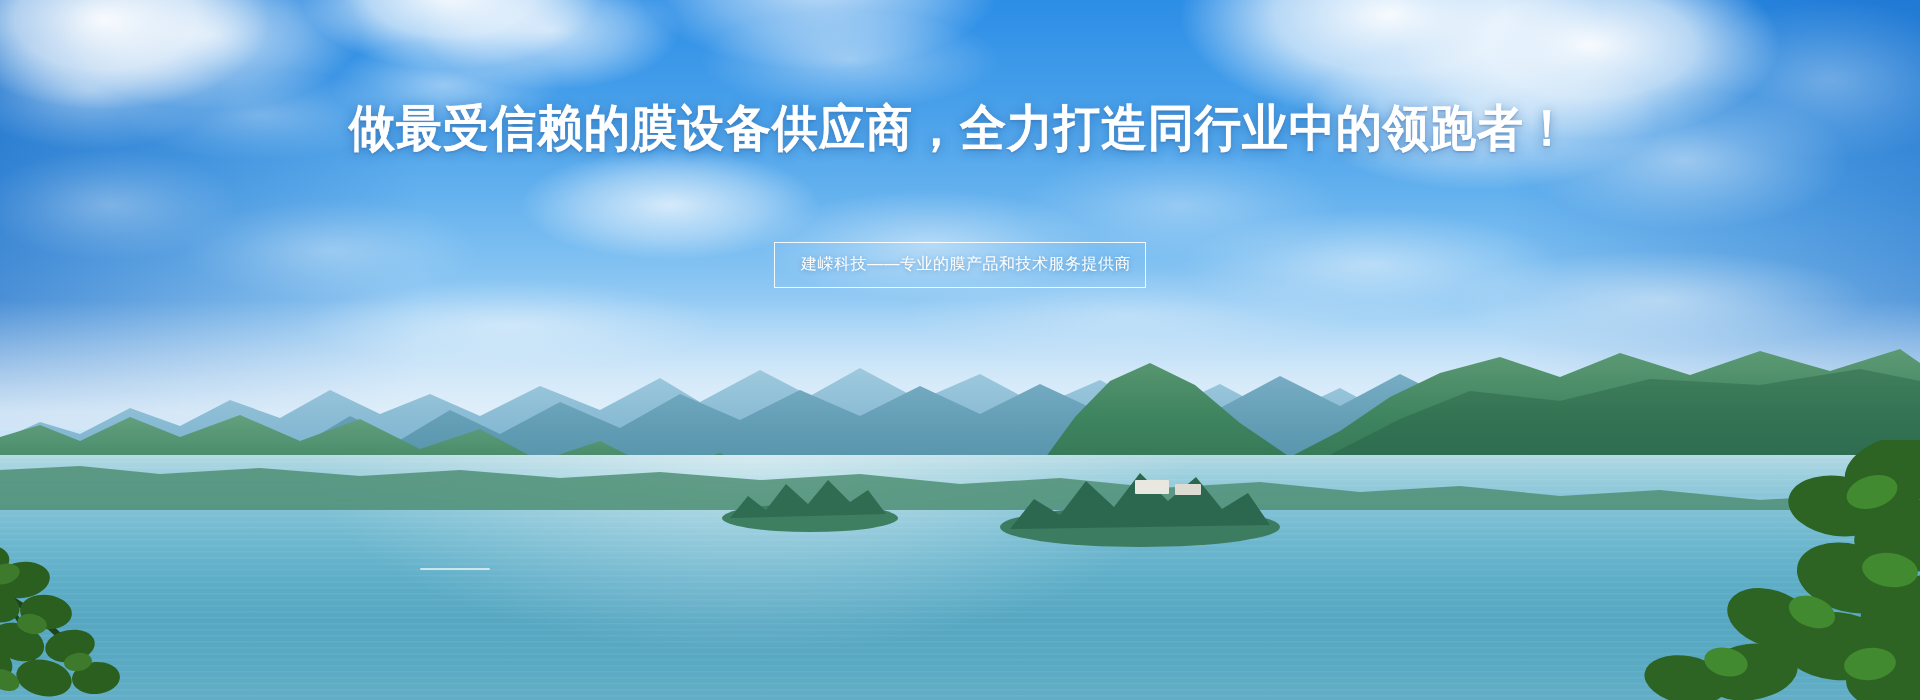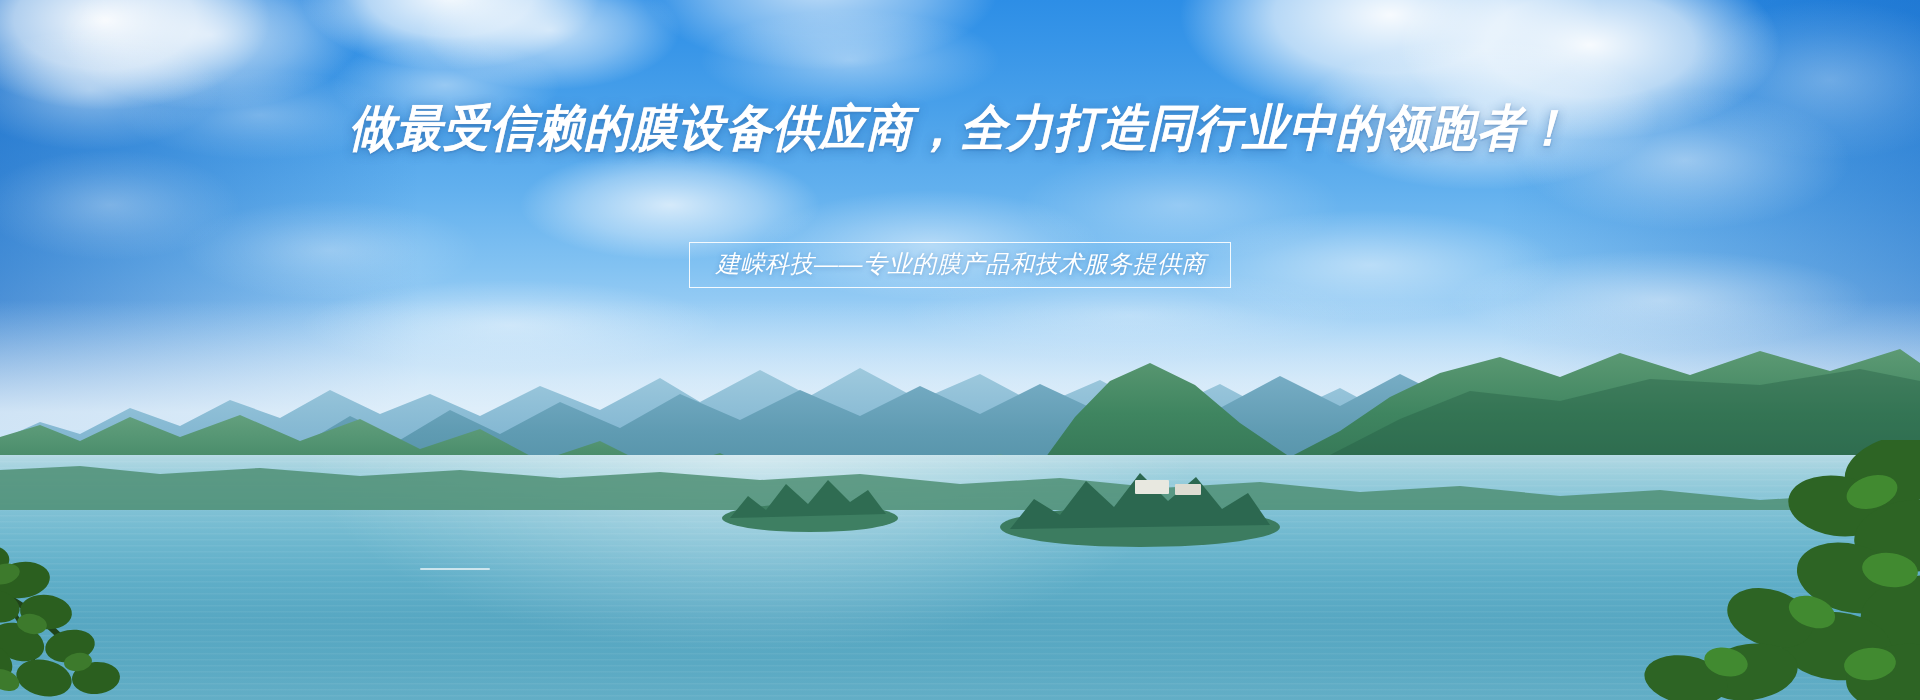--- a/index.html
+++ b/index.html
@@ -112,21 +112,20 @@
     left: 300px; top: 0; width: 900px; height: 200px;
     background: radial-gradient(ellipse at 50% 0%, rgba(255,255,255,.45), rgba(255,255,255,0) 70%);
   }
 
   
   .content {
     position: absolute;
     left: 0; top: 0;
     width: 1920px; height: 700px;
     text-align: center;
-    font-style: italic;
   }
 
   .headline {
     position: absolute;
     left: 0; top: 96px;
     width: 1920px;
     color: #ffffff;
     font-family: "DejaVu Sans", "Liberation Sans", sans-serif;
     font-size: 46px;
     font-weight: bold;
@@ -155,23 +154,23 @@
   }
 
   .tagline-wrap {
     position: absolute;
     left: 0; top: 242px;
     width: 1920px;
   }
   .tagline-box {
     display: inline-block;
     border: 1px solid rgba(255,255,255,.9);
-    padding: 9px 24px 11px 26px;
+    padding: 9px 14px 11px 26px;
     color: #ffffff;
-    font-size: 24px;
+    font-size: 16px;
     letter-spacing: .5px;
     line-height: 24px;
     white-space: nowrap;
     text-shadow: 0 1px 5px rgba(30,90,160,.4);
   }
 
   
   .foliage {
     position: absolute;
     pointer-events: none;

